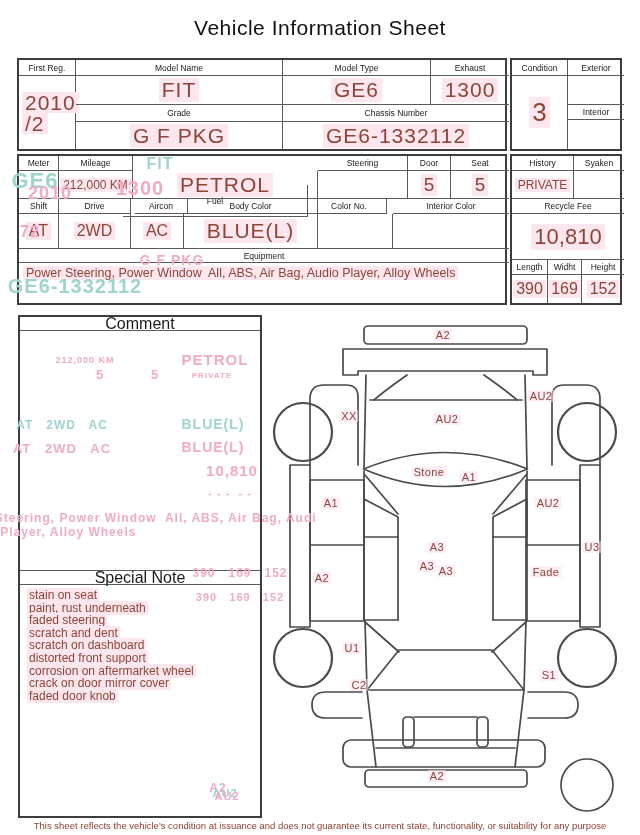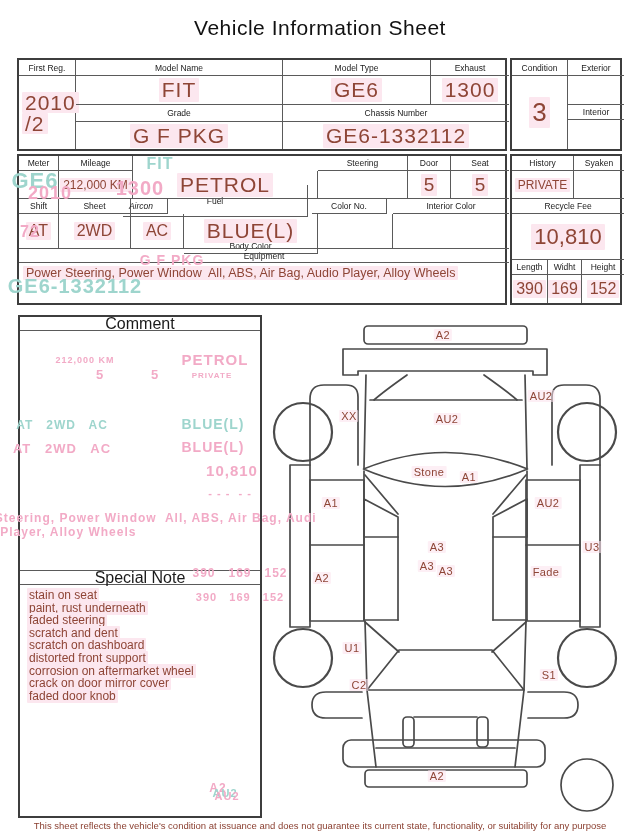--- a/index.html
+++ b/index.html
@@ -99,23 +99,23 @@
       </div>
     <div class="cell val br bb" style="left:299px;top:15px;width:90px;height:28px;"></div>
     <div class="cell val br bb" style="left:389px;top:15px;width:43px;height:28px;font-size:19px;">
         <span class="hl">5</span>
       </div>
     <div class="cell val bb" style="left:432px;top:15px;width:58px;height:28px;font-size:19px;">
         <span class="hl">5</span>
       </div>
 
     <div class="cell hdr br bb" style="left:0;top:43px;width:40px;height:15px;">Shift</div>
-    <div class="cell hdr br bb" style="left:40px;top:43px;width:72px;height:15px;">Sheet</div>
-    <div class="cell hdr br bb" style="left:96px;top:43px;width:53px;height:15px;font-style:italic;">Aircon</div>
-    <div class="cell hdr br bb" style="left:165px;top:43px;width:134px;height:15px;margin-top:40px;">Body Color</div>
+    <div class="cell hdr br bb" style="left:40px;top:43px;width:72px;height:15px;">Drive</div>
+    <div class="cell hdr br bb" style="left:116px;top:43px;width:53px;height:15px;">Aircon</div>
+    <div class="cell hdr br bb" style="left:165px;top:43px;width:134px;height:15px;">Body Color</div>
     <div class="cell hdr br bb" style="left:293px;top:43px;width:75px;height:15px;">Color No.</div>
     <div class="cell hdr bb" style="left:374px;top:43px;width:116px;height:15px;">Interior Color</div>
 
     <div class="cell val sz16 br bb" style="left:0;top:58px;width:40px;height:35px;">
         <span class="hl">AT</span>
       </div>
     <div class="cell val sz16 br bb" style="left:40px;top:58px;width:72px;height:35px;">
         <span class="hl">2WD</span>
       </div>
     <div class="cell val sz16 br bb" style="left:112px;top:58px;width:53px;height:35px;">

